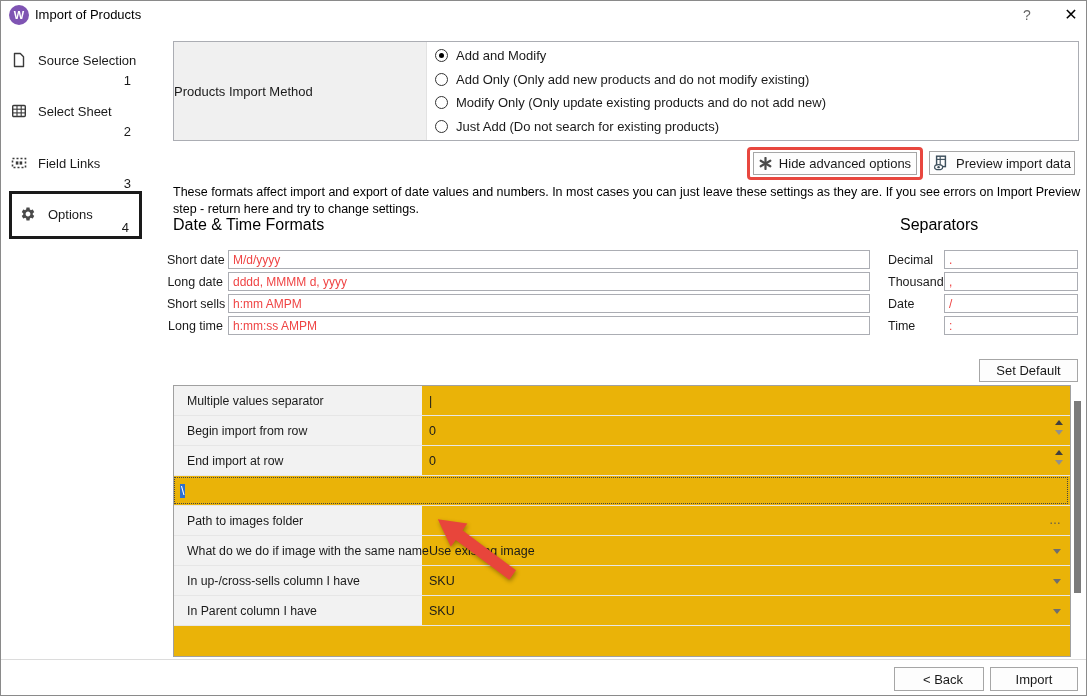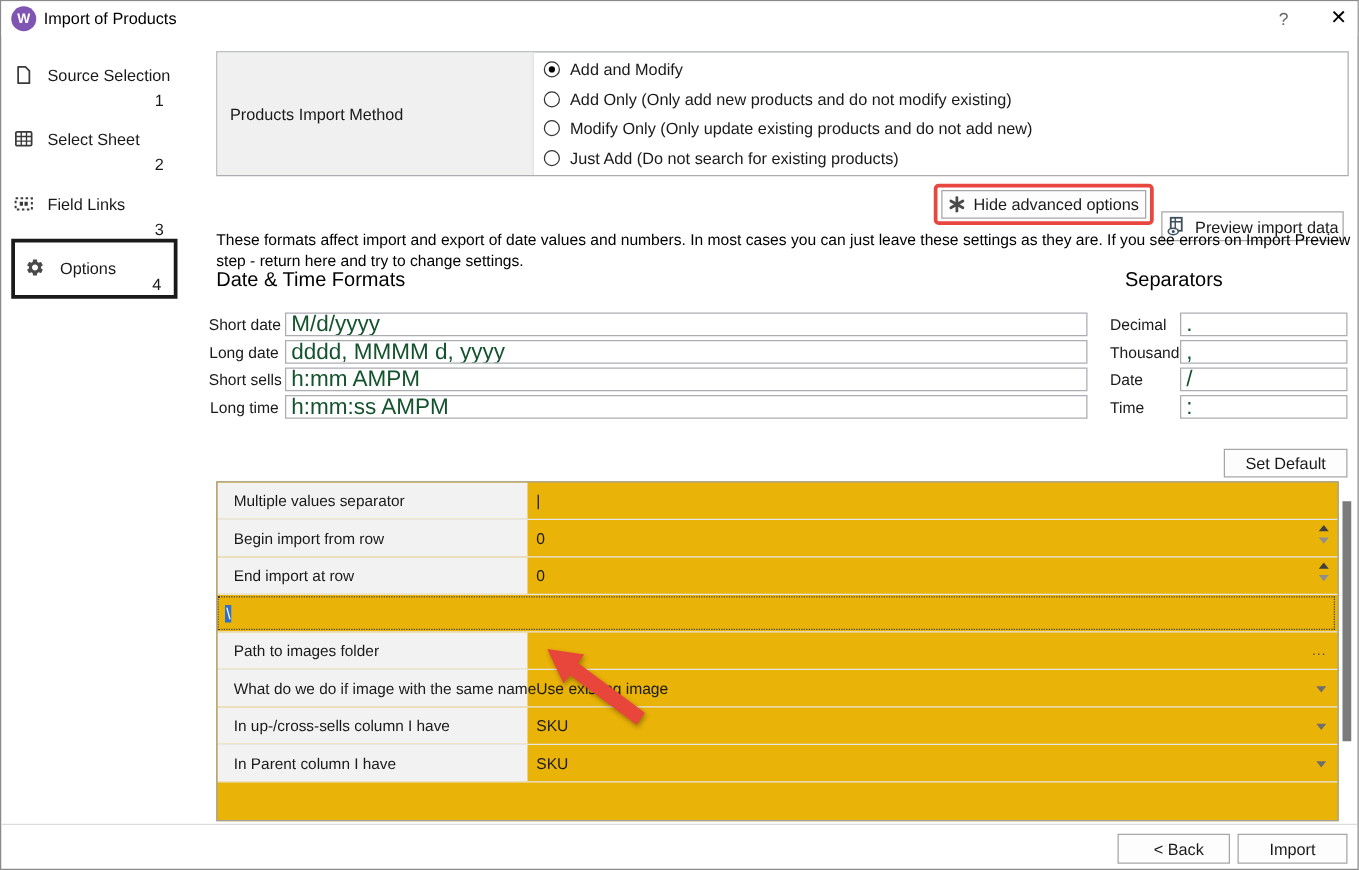--- a/index.html
+++ b/index.html
@@ -26,48 +26,48 @@
   .nav-label { font-size:13px; white-space:nowrap; }
   .nav-num { text-align:right; font-size:13px; margin-top:4px; padding-right:2px; color:#1a1a1a; }
   .nav-active-box { position:absolute; left:8px; top:190px; width:133px; height:48px;
     border:3px solid #1a1a1a; }
   .nav-active-box .nav-row { position:absolute; left:8px; top:11px; gap:12px; }
   .nav-active-box .nav-num { position:absolute; right:8px; bottom:1px; margin:0; }
   
   .method-box { position:absolute; left:172px; top:40px; width:906px; height:100px;
     border:1px solid #abadb3; display:flex; }
   .method-label { width:253px; background:#f0f0f0; display:flex; align-items:center;
-    padding-left:10px; font-size:13px; border-right:1px solid #e2e2e2; }
+    padding-left:0; font-size:13px; border-right:1px solid #e2e2e2; }
   .method-options { flex:1; display:flex; flex-direction:column; justify-content:space-evenly;
     padding-left:8px; }
   .radio-row { display:flex; align-items:center; gap:8px; font-size:13px; height:20px; }
   .radio { width:13px; height:13px; border:1px solid #333; border-radius:50%; position:relative;
     background:#fff; flex:0 0 auto; }
   .radio.checked::after { content:""; position:absolute; left:3px; top:3px; width:5px; height:5px;
     border-radius:50%; background:#000; }
   
   .btn { border:1px solid #a6a6a6; background:#fdfdfd; font-size:13px; color:#1a1a1a;
     display:flex; align-items:center; justify-content:center; gap:7px; cursor:default; }
   .red-highlight { position:absolute; left:746px; top:146px; width:176px; height:33px;
     border:3px solid #e8473f; border-radius:4px; }
   .btn-hide { position:absolute; left:752px; top:151px; width:164px; height:23px; }
-  .btn-preview { position:absolute; left:928px; top:150px; width:146px; height:24px;margin-top:18px; }
+  .btn-preview { position:absolute; left:928px; top:150px; width:146px; height:24px; }
   
   .description { position:absolute; left:172px; top:183px; width:912px; font-size:12.5px;
     line-height:17px; color:#000; }
   
   .section-heading { position:absolute; font-size:16px; font-weight:400; color:#000; }
   .h-dtf { left:172px; top:215px; }
   .h-sep { left:899px; top:215px; }
   
   .field-row { position:absolute; height:19px; display:flex; align-items:center; }
   .field-label { font-size:12.5px; white-space:nowrap; }
   .dtf .field-label { width:56px; text-align:right; margin-right:5px; }
   .field-input { height:19px; border:1px solid #abadb3; font-family:"Liberation Sans",sans-serif;
-    font-size:18px; padding:0 4px; color:#14532d; background:#fff; }
+    font-size:12px; padding:0 4px; color:#ef4444; background:#fff; }
   .dtf .field-input { width:642px; }
   .sep .field-label { width:56px; text-align:left; }
   .sep .field-input { width:134px; }
   
   .btn-setdefault { position:absolute; left:978px; top:358px; width:99px; height:23px;text-align:center; }
   
   .opt-table { position:absolute; left:172px; top:384px; width:898px; height:272px;
     border:1px solid #a0a0a0; background:#eab308; overflow:hidden; }
   .opt-row { height:30px; display:flex; border-bottom:1px solid #e6e6e6; }
   .opt-label { width:248px; background:#f2f2f2; display:flex; align-items:center;

